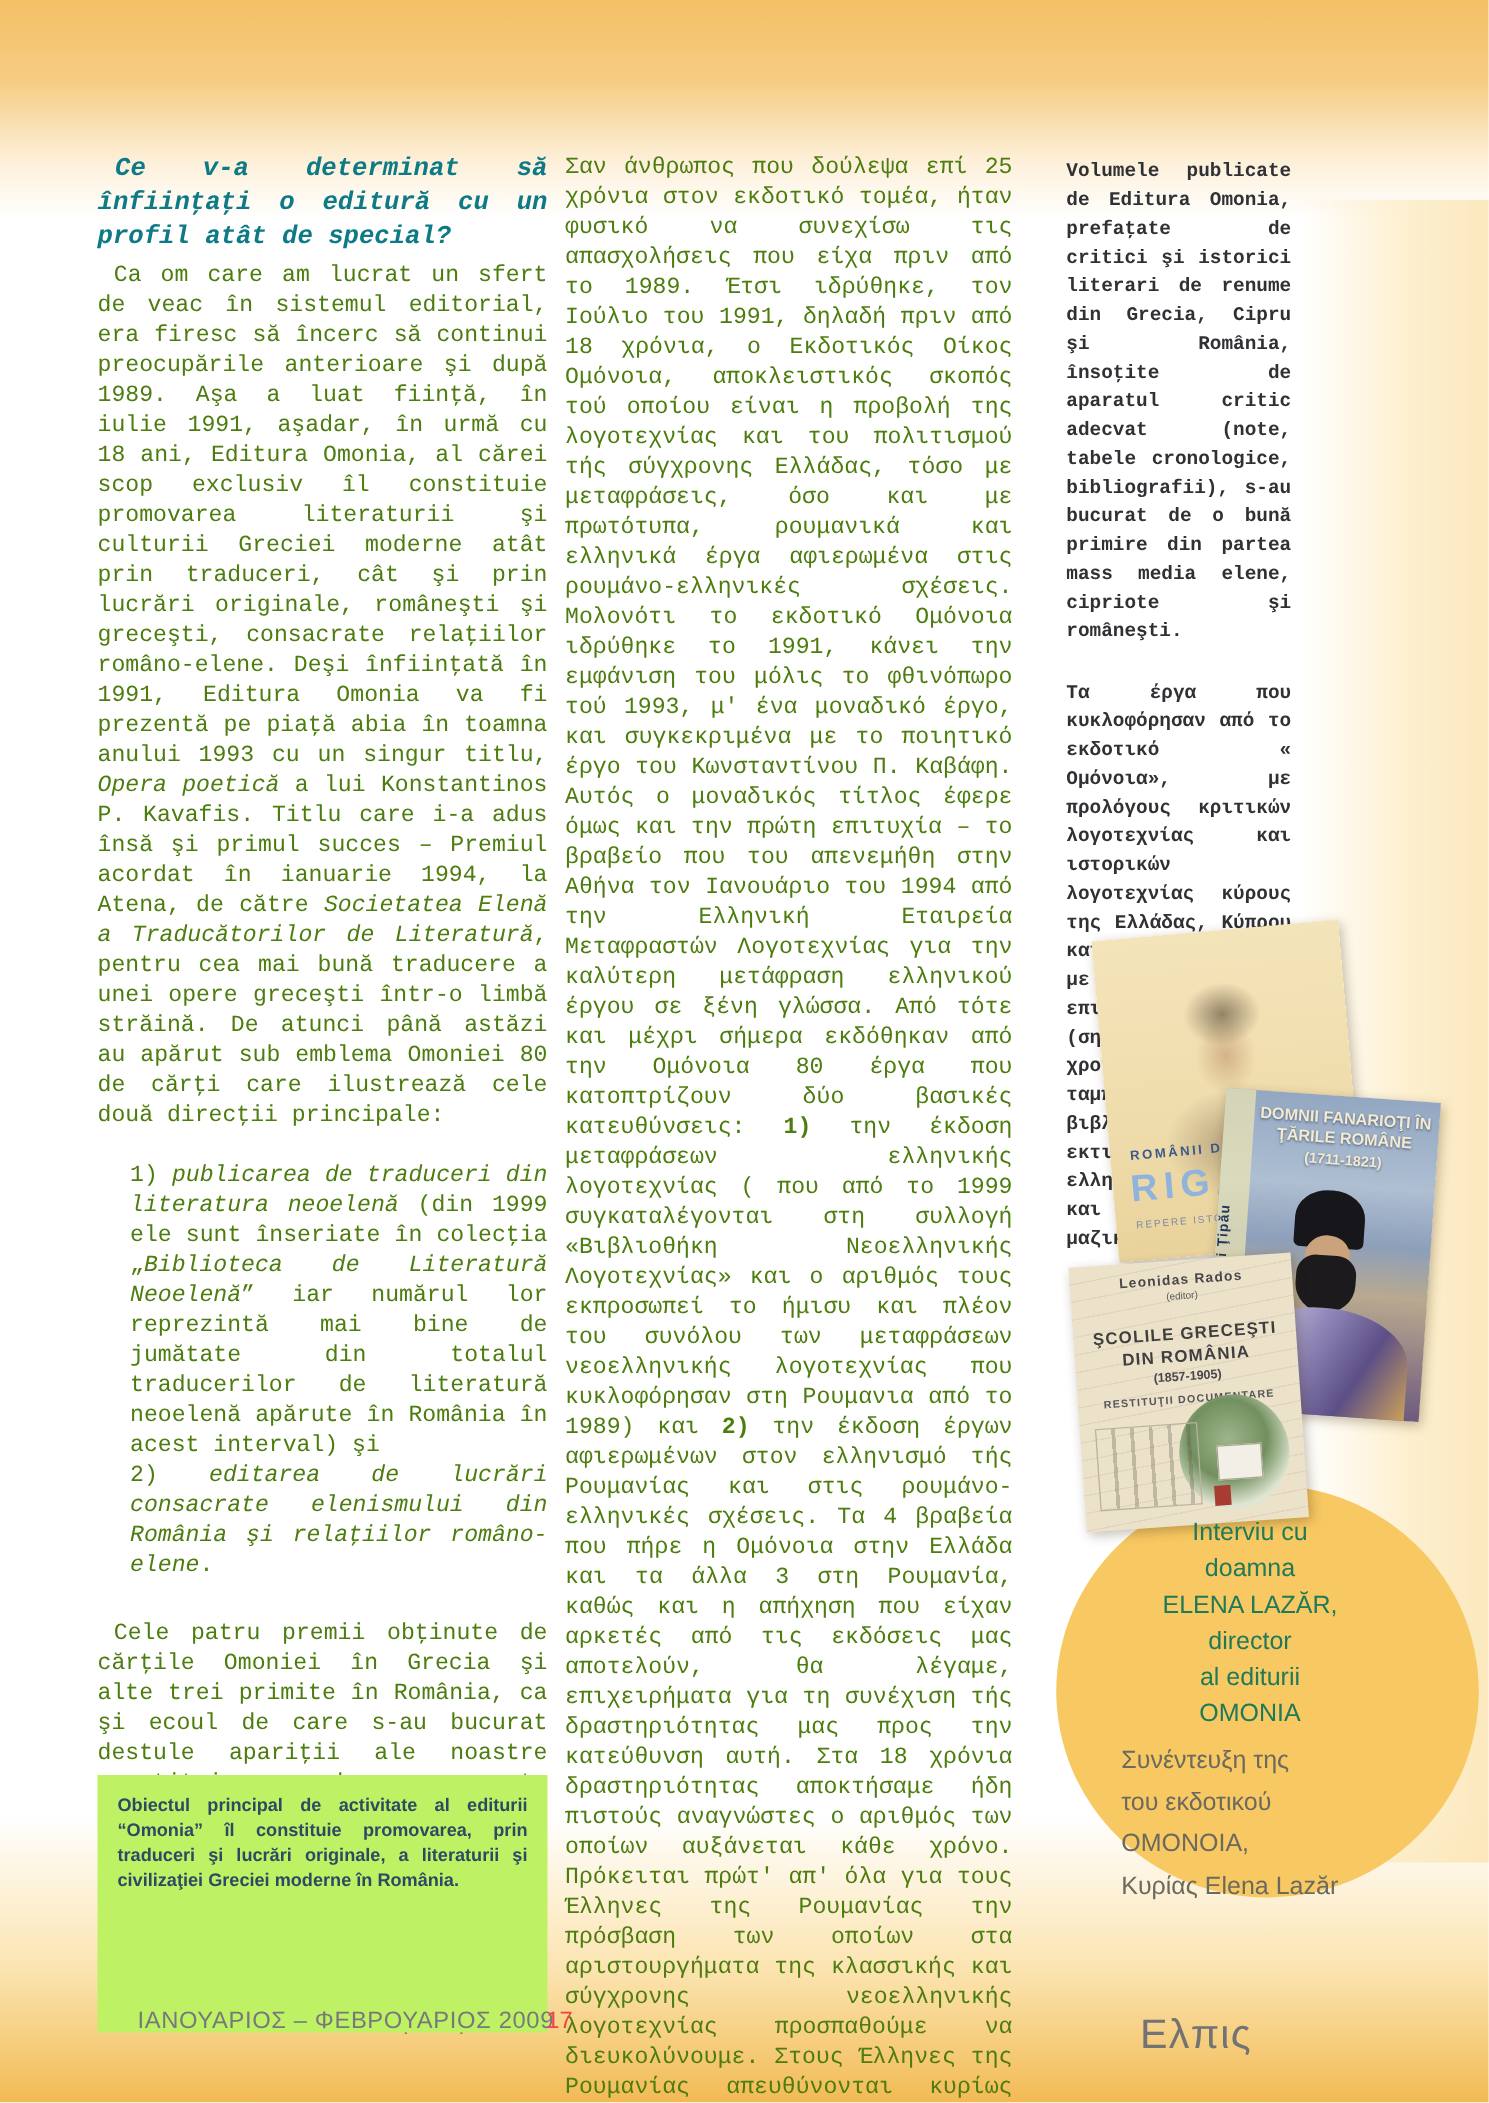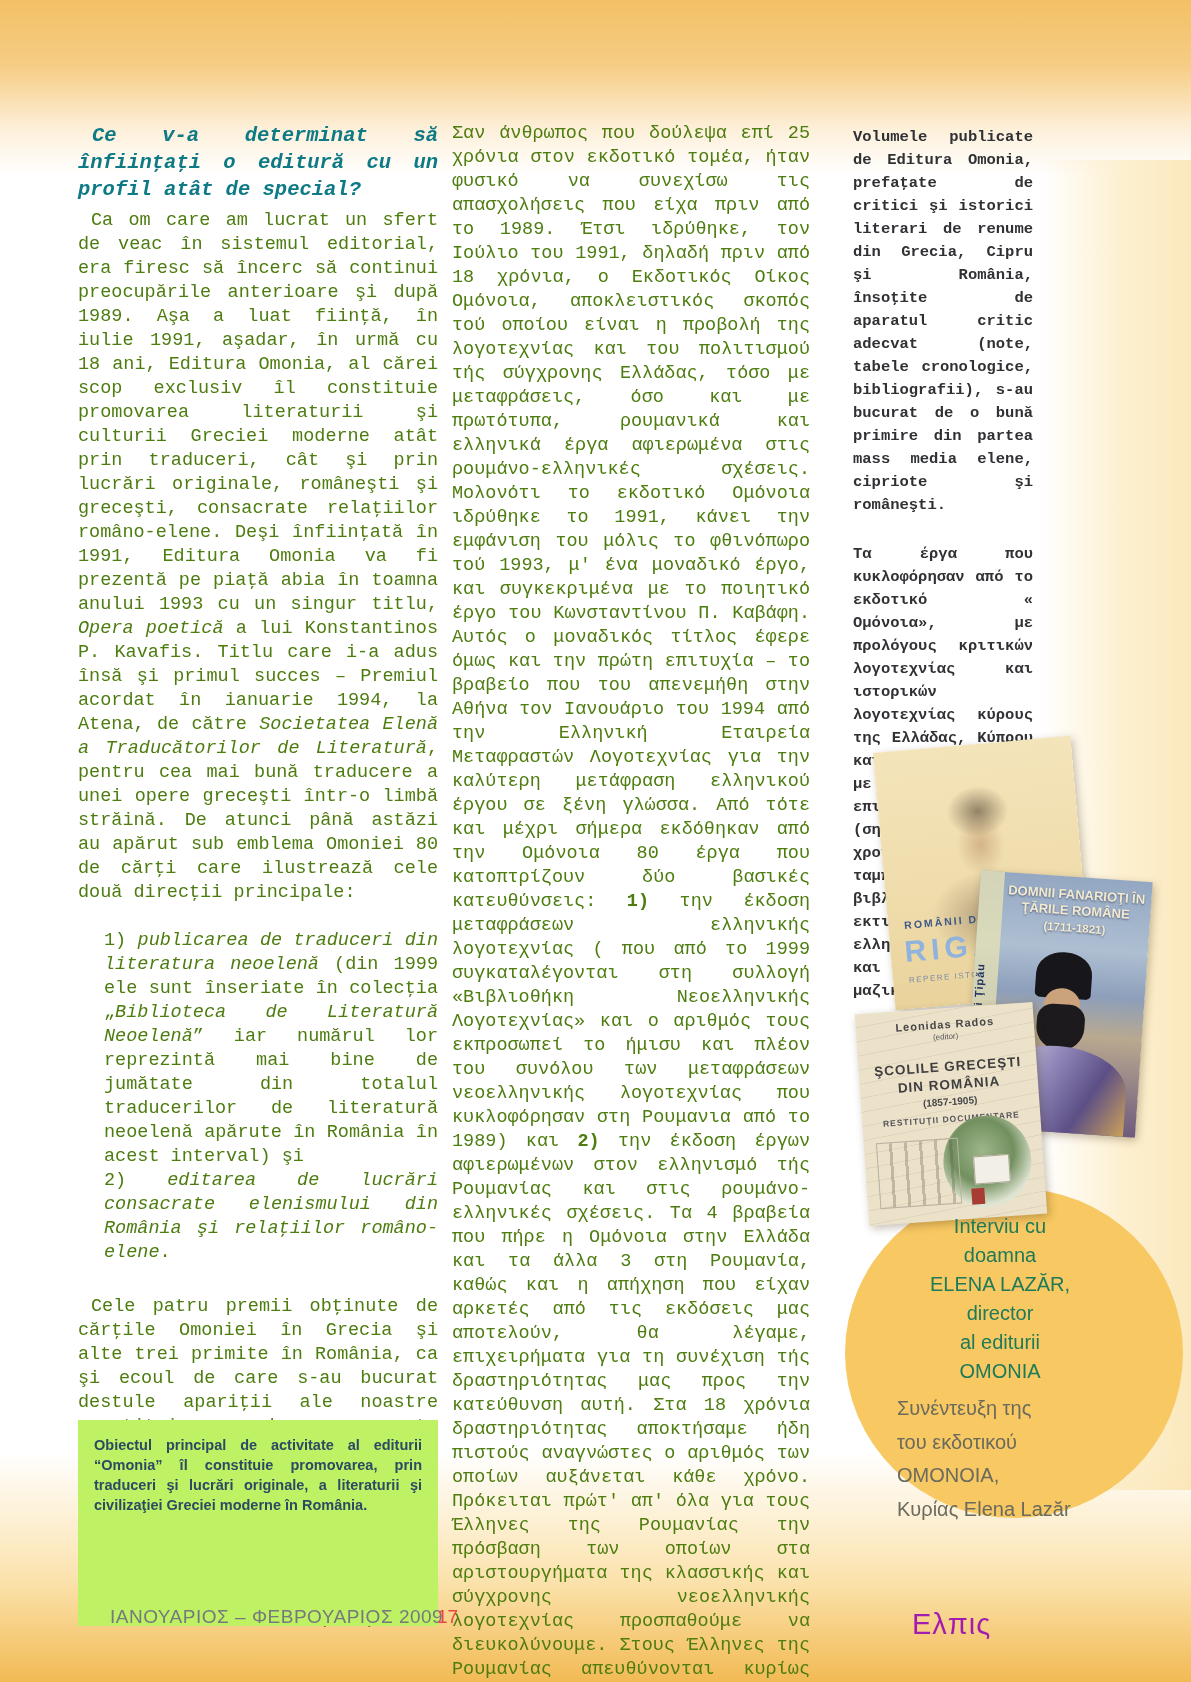--- a/index.html
+++ b/index.html
@@ -95,21 +95,21 @@
   .circle{position:absolute;left:845px;top:1188px;width:338px;height:330px;border-radius:50%;
     background:#f8c862;z-index:1;}
   .circle-ro{position:absolute;left:893px;top:1212px;width:214px;text-align:center;color:#1e7a58;
     font-size:20px;line-height:29px;z-index:5;}
   .circle-el{position:absolute;left:897px;top:1392px;width:240px;text-align:left;color:#6a6a5e;
     font-size:20px;line-height:33.5px;z-index:5;}
 
   .footer-issue{position:absolute;left:110px;top:1606px;font-size:19px;color:#77787b;
     letter-spacing:0.5px;z-index:6;}
   .footer-page{position:absolute;left:437px;top:1606px;font-size:19px;color:#ef4444;z-index:6;}
-  .footer-brand{position:absolute;left:912px;top:1608px;font-size:29px;color:#a21caf;
+  .footer-brand{position:absolute;left:912px;top:1608px;font-size:33px;color:#737373;
     letter-spacing:1px;z-index:6;}
 </style>
 </head>
 <body>
 
 <div class="band top-band"></div>
 <div class="band right-band"></div>
 <div class="band bottom-band"></div>
 
 <section class="col col1">

